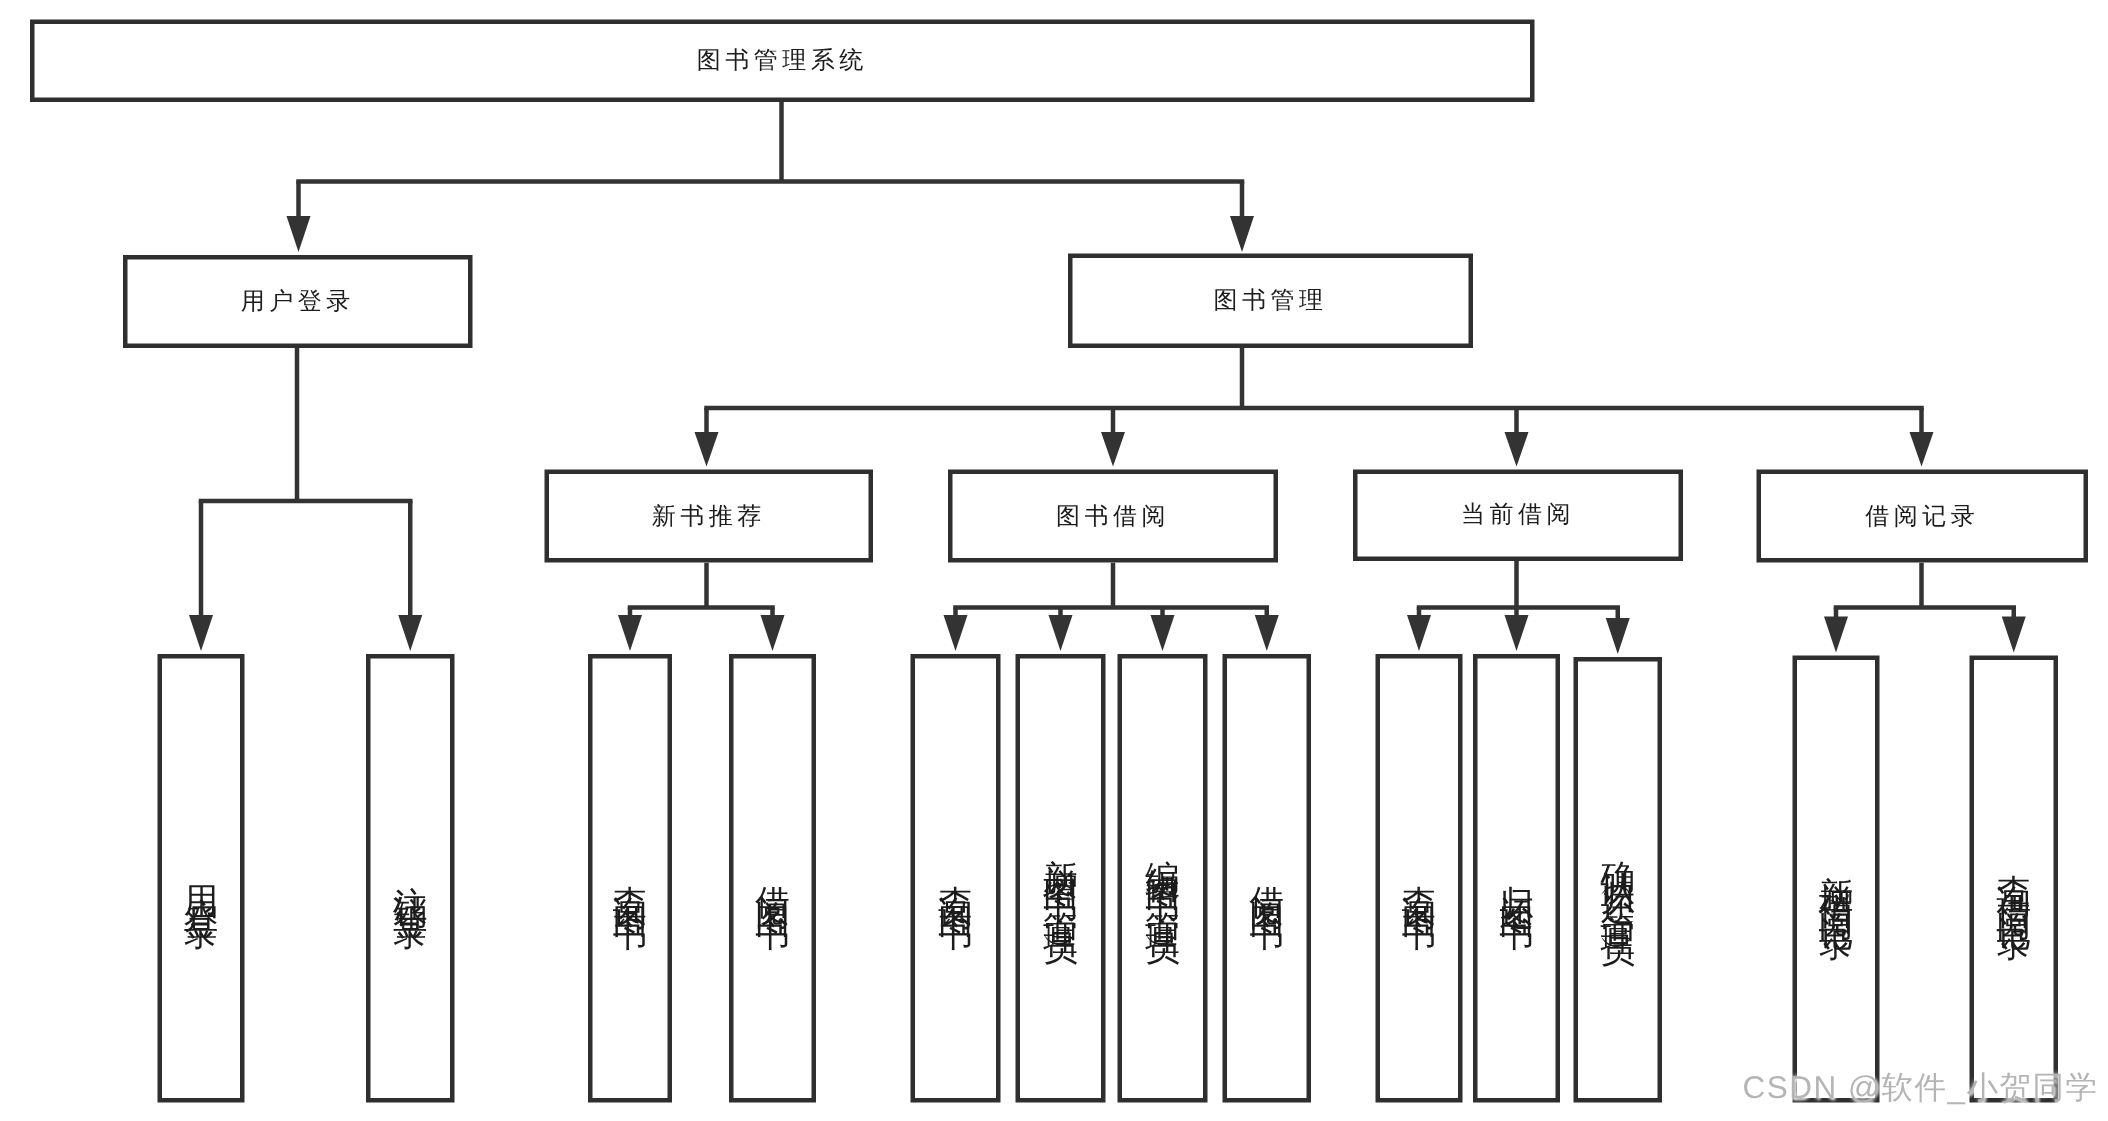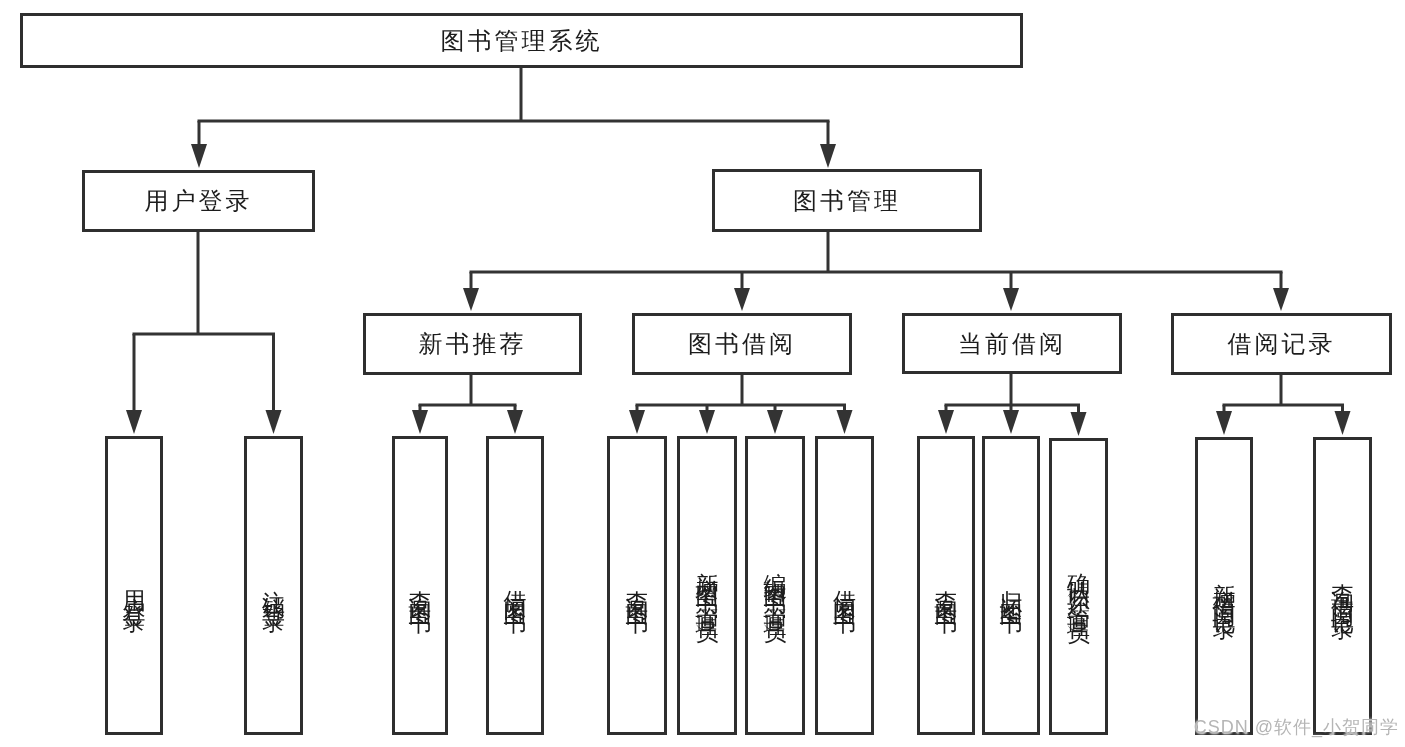--- a/index.html
+++ b/index.html
@@ -21,35 +21,35 @@
     box-sizing: border-box;
     border: 3px solid #2f2f2f;
     background: #ffffff;
     color: #1c1c1c;
     display: flex;
     align-items: center;
     justify-content: center;
     text-align: center;
   }
   .h-node {
-    font-size: 24px;
+    font-size: 16px;
     letter-spacing: 3px;
     white-space: nowrap;
   }
   .v-node {
     writing-mode: vertical-rl;
     font-size: 23px;
     letter-spacing: 7px;
     line-height: 1;
   }
   .watermark {
     position: absolute;
     right: 6px;
     bottom: 8px;
-    font-size: 18px;
+    font-size: 21px;
     letter-spacing: 1px;
     color: #b5b5b5;
     text-shadow: 0 0 3px #ffffff, 1px 1px 2px #ffffff;
     white-space: nowrap;
     z-index: 5;
   }
 </style>
 </head>
 <body>
 

